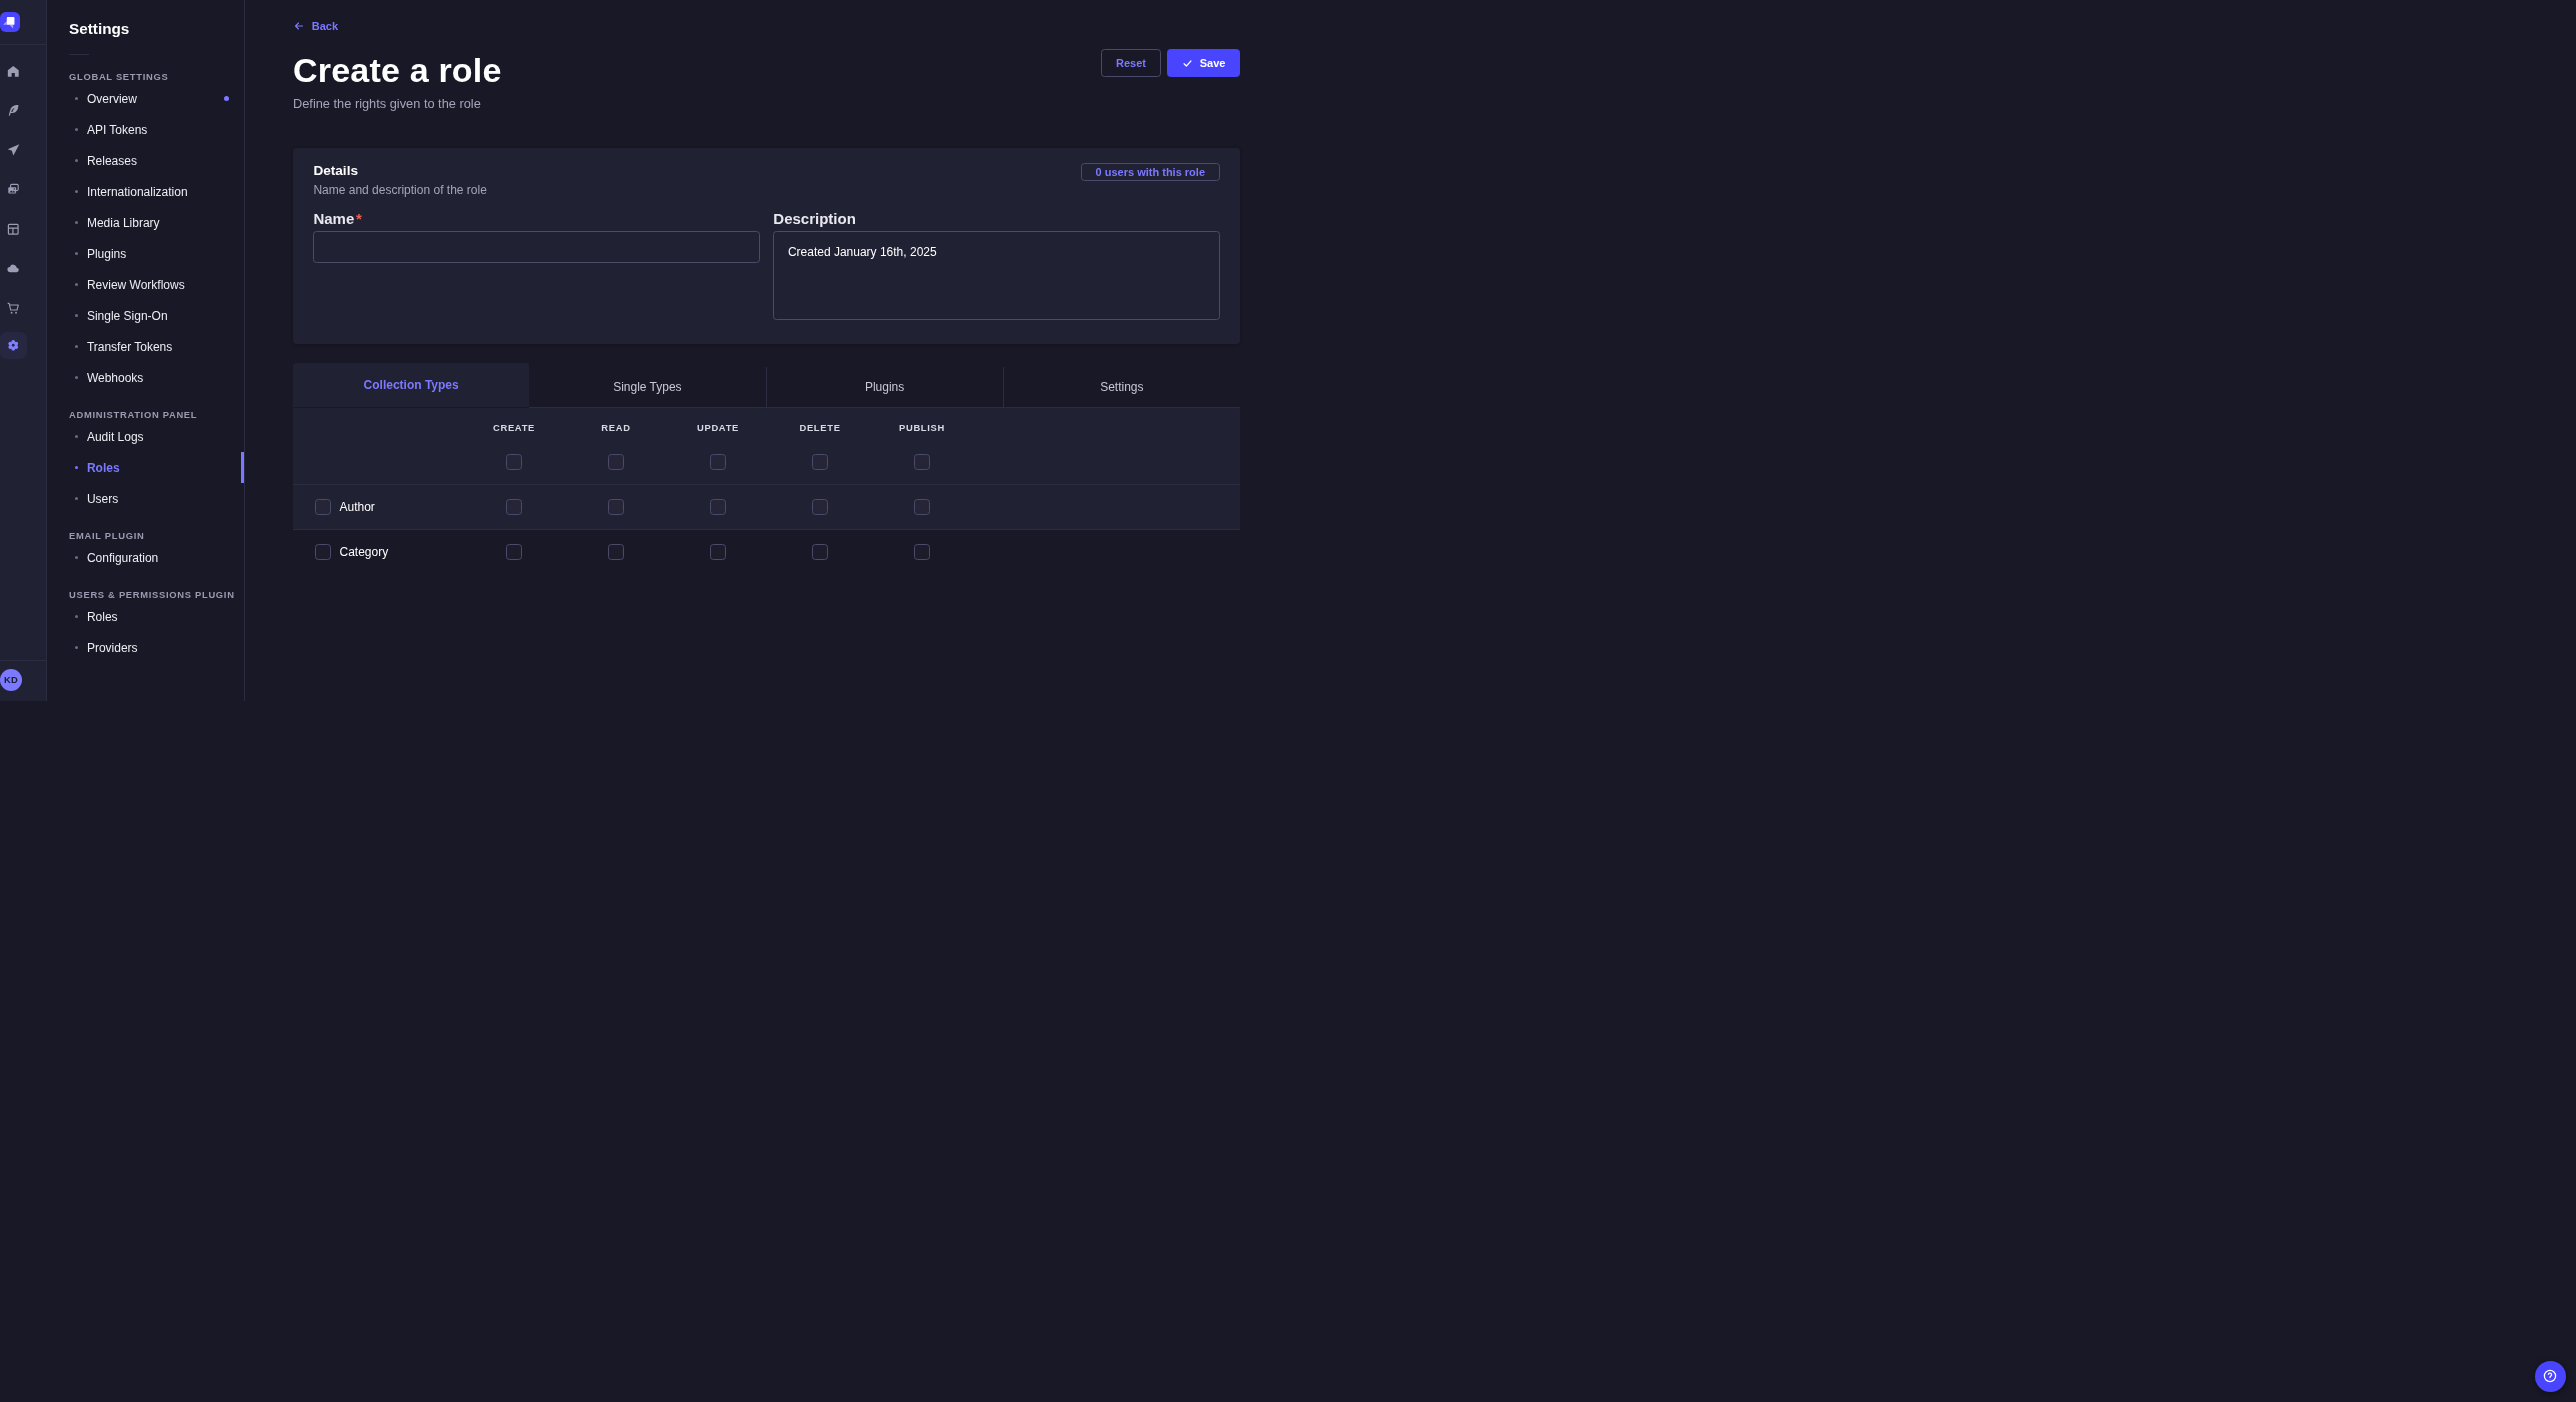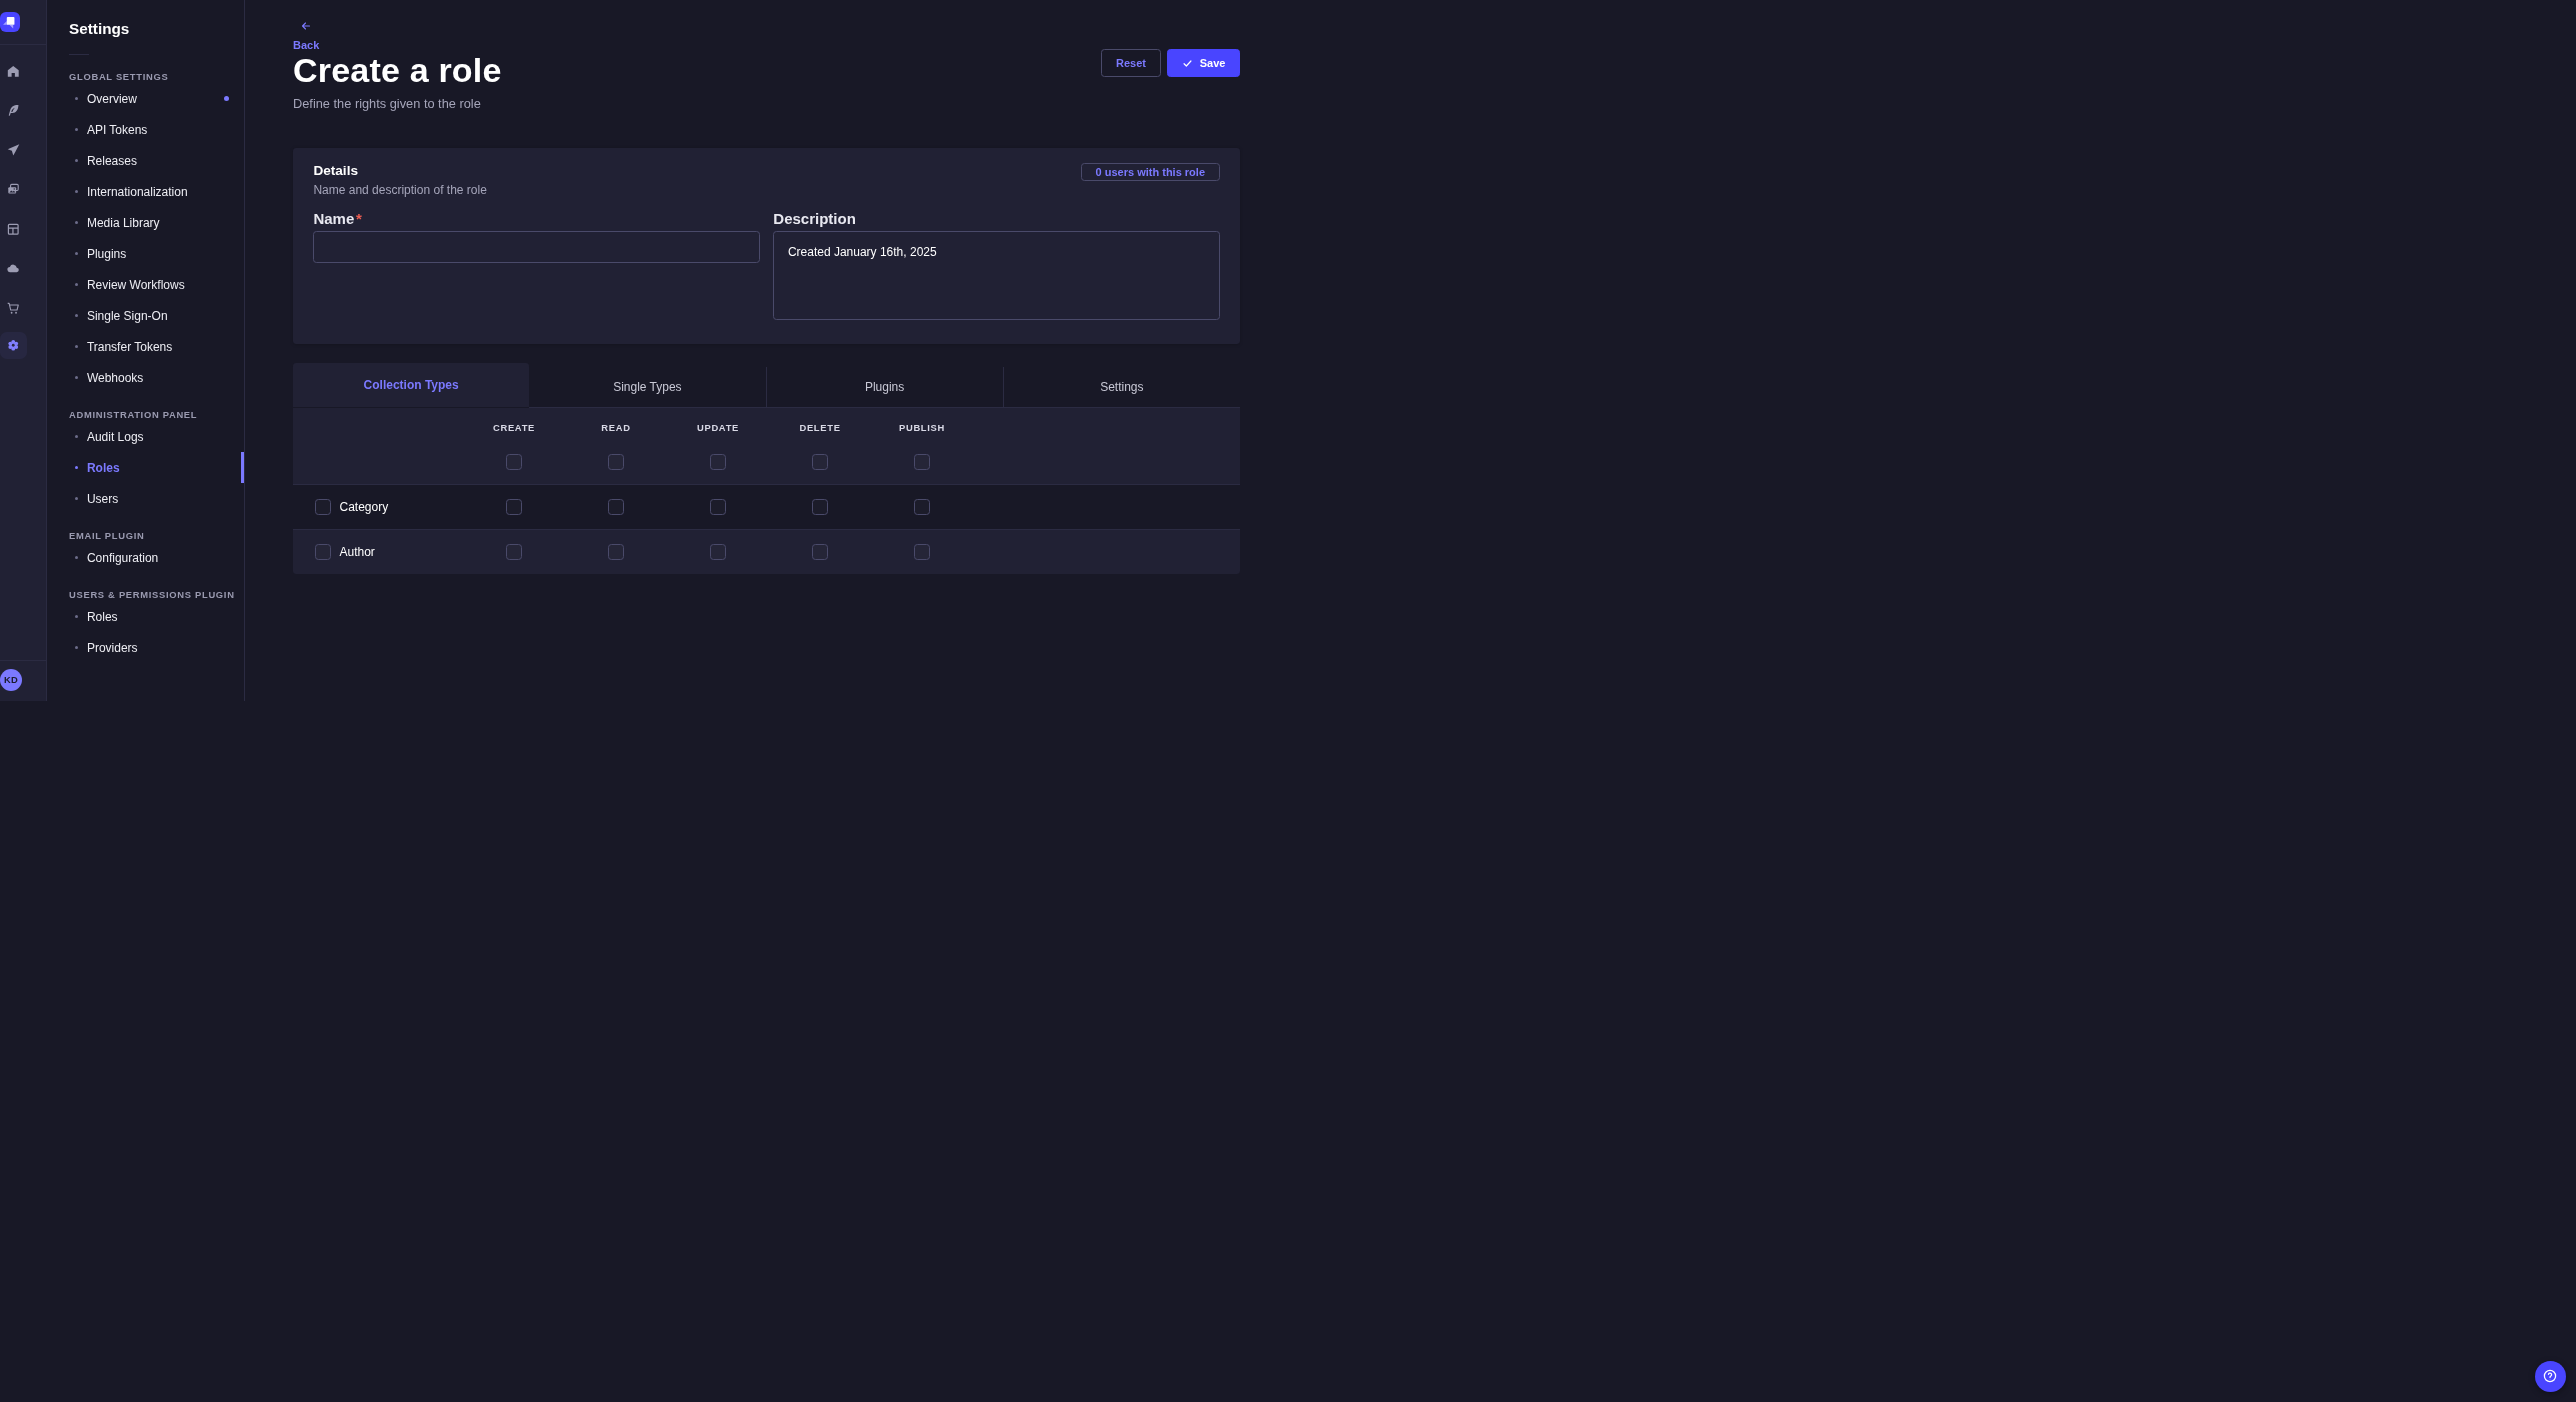--- a/index.html
+++ b/index.html
@@ -69,21 +69,21 @@
   .bullet{width:3.4px;height:3.4px;border-radius:50%;background:#6c6c8a;margin-right:8.5px;flex:0 0 3.4px;}
   .snav-item.active{color:var(--primary-light);font-weight:bold;}
   .snav-item.active .bullet{background:var(--primary-light);}
   .active-edge{position:absolute;right:0;top:0;width:2.6px;height:31px;background:var(--primary-light);}
   .notif-dot{position:absolute;right:15.3px;width:5.1px;height:5.1px;border-radius:50%;background:var(--primary-light);}
   
   .main{flex:1;padding:20.4px 48px 0;position:relative;overflow:hidden;}
   .back-row{height:17px;margin-bottom:13.6px;}
   .back-link{
     display:inline-flex;align-items:center;gap:6.8px;color:var(--primary-light);
-    font-size:11px;font-weight:bold;text-decoration:none;cursor:pointer;flex-direction:column;
+    font-size:11px;font-weight:bold;text-decoration:none;cursor:pointer;
   }
   .back-link svg{width:12px;height:12px;}
   .head-row{display:flex;justify-content:space-between;align-items:flex-start;}
   .page-title{font-size:34px;font-weight:bold;letter-spacing:0.2px;}
   .page-subtitle{font-size:12.8px;color:var(--text-soft);margin-top:6px;}
   .actions{display:flex;gap:6.8px;margin-top:-1.7px;}
   .btn{font-family:inherit;font-size:11px;font-weight:bold;border-radius:3.4px;cursor:pointer;padding:0 13.6px;height:28px;display:inline-flex;align-items:center;gap:6.8px;}
   .btn-ghost{background:transparent;border:0.9px solid var(--input-border);color:var(--primary-light);}
   .btn-primary{background:var(--primary);border:0.9px solid var(--primary);color:#fff;}
   .btn-primary svg{width:11px;height:11px;}
@@ -374,46 +374,46 @@
           <span class="col-label">Delete</span>
           <span class="checkbox"></span>
         </div>
         <div class="cell">
           <span class="col-label">Publish</span>
           <span class="checkbox"></span>
         </div>
       </div>
 
 
+      <div class="trow">
+        <div class="cell-name">
+          <span class="checkbox"></span>
+          <span class="row-name">Author</span>
+        </div>
+        <div class="cell">
+            <span class="checkbox"></span>
+          </div>
+        <div class="cell">
+            <span class="checkbox"></span>
+          </div>
+        <div class="cell">
+            <span class="checkbox"></span>
+          </div>
+        <div class="cell">
+            <span class="checkbox"></span>
+          </div>
+        <div class="cell">
+            <span class="checkbox"></span>
+          </div>
+      </div>
+
       <div class="trow dark">
         <div class="cell-name">
           <span class="checkbox"></span>
           <span class="row-name">Category</span>
-        </div>
-        <div class="cell">
-            <span class="checkbox"></span>
-          </div>
-        <div class="cell">
-            <span class="checkbox"></span>
-          </div>
-        <div class="cell">
-            <span class="checkbox"></span>
-          </div>
-        <div class="cell">
-            <span class="checkbox"></span>
-          </div>
-        <div class="cell">
-            <span class="checkbox"></span>
-          </div>
-      </div>
-
-      <div class="trow">
-        <div class="cell-name">
-          <span class="checkbox"></span>
-          <span class="row-name">Author</span>
         </div>
         <div class="cell">
             <span class="checkbox"></span>
           </div>
         <div class="cell">
             <span class="checkbox"></span>
           </div>
         <div class="cell">
             <span class="checkbox"></span>
           </div>

